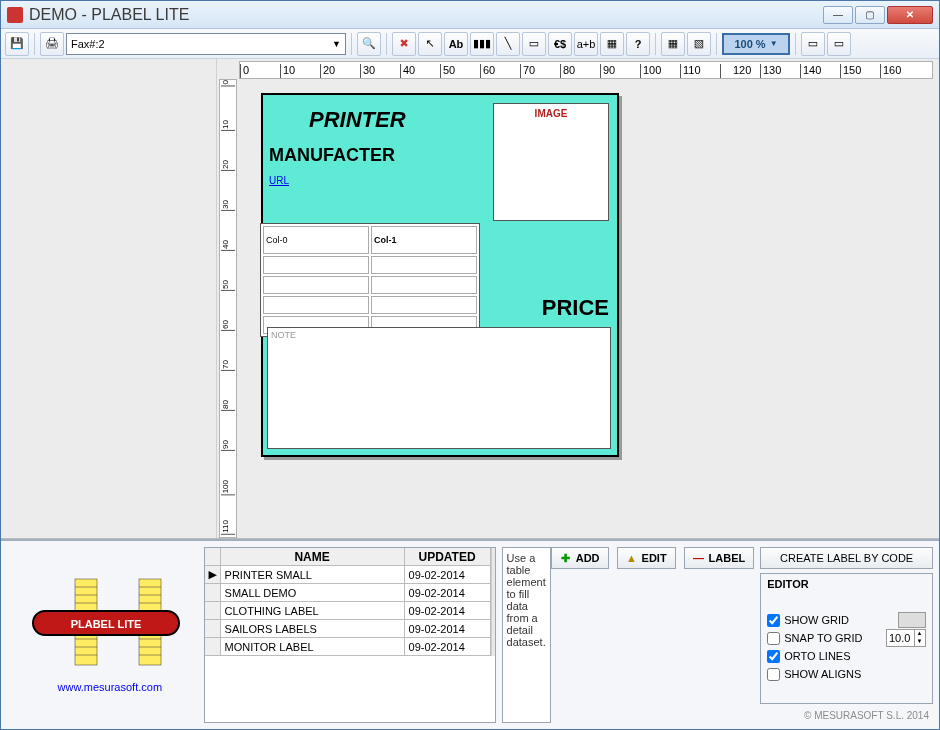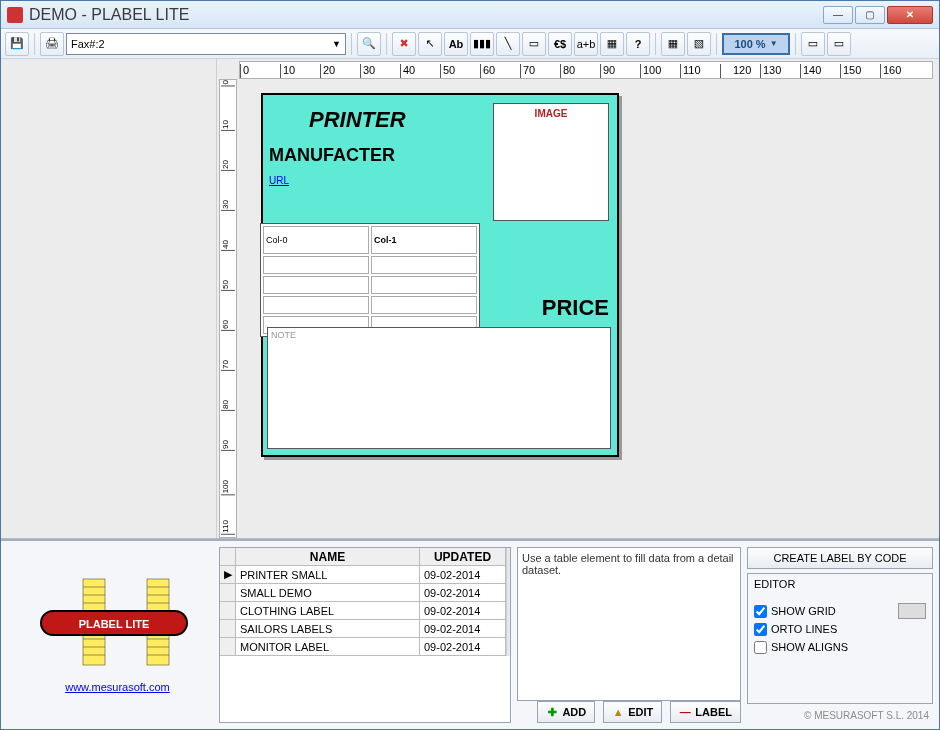--- a/index.html
+++ b/index.html
@@ -35,37 +35,37 @@
   .canvas .imagebox span { position:absolute; top:4px; left:0; right:0; text-align:center; color:#b22222; font-size:10px; font-weight:bold;}
   .canvas .minitable { position:absolute; left:-3px; top:128px; width:220px; border:1px solid #555; background:#fff;}
   .canvas .minitable tr td { border:1px solid #aaa; height:14px; padding:8px 2px; font-size:9px;}
   .canvas .price { position:absolute; right:8px; top:200px; font-size:22px; font-weight:900; font-family:Arial Black,Arial;}
   .canvas .notebox { position:absolute; left:4px; right:6px; top:232px; bottom:6px; border:1px solid #555; background:#fff;}
   .canvas .notebox span { position:absolute; top:2px; left:3px; color:#999; font-size:9px;}
   
   .bottom { display:flex; height:190px; background:#f4f6f9; border-top:2px solid #9faec0;}
   .logo-pane { width:216px; display:flex; flex-direction:column; align-items:center; justify-content:center; gap:6px;}
   .logo-svg { width:160px;}
-  .logo-link { color:#0000ee; text-decoration:underline; font-size:11px; margin-top:8px;margin-left:17px;}
+  .logo-link { color:#0000ee; font-size:11px; margin-top:8px;margin-left:17px;}
   .listpane { width:292px; border:1px solid #9aa5b3; margin:6px 2px; background:#fff; display:flex; flex-direction:column;}
   .gridhead, .gridrow { display:flex; }
   .gridhead div, .gridrow div { border-right:1px solid #bcbcbc; border-bottom:1px solid #bcbcbc; padding:2px 4px; height:18px; display:flex; align-items:center;}
   .gridhead { background:#efefef; font-weight:bold;}
   .c0 { width:16px; background:#efefef;} .c1 { width:184px;} .c2 { width:86px;}
   .gridhead .c1, .gridhead .c2 { justify-content:center; font-size:12px;}
   .gridscr { width:12px; background:#e8e8e8; border-left:1px solid #ccc;}
-  .hintpane { flex:1; margin:6px 4px; display:flex; flex-direction:column; justify-content:space-between;}
+  .hintpane { flex:1; margin:6px 4px; display:flex; justify-content:space-between;}
   .hintbox { flex:1; background:#fff; border:1px solid #9aa5b3; padding:4px; font-size:11px; color:#333;}
   .actbtns { display:flex; gap:8px; justify-content:flex-end;}
   .actbtn { height:22px; padding:2px 8px; border:1px solid #9aa5b3; background:linear-gradient(#fdfdfd,#e8ecf1); display:flex; align-items:center; gap:4px; font-weight:bold; cursor:pointer;}
   .actbtn .ic { width:12px; height:12px; display:inline-flex; align-items:center; justify-content:center;}
   .rightpane { width:186px; margin:6px 6px 6px 2px; display:flex; flex-direction:column; gap:4px;}
   .bigbtn { height:22px; background:linear-gradient(#fdfdfd,#e8ecf1); border:1px solid #9aa5b3; display:flex; align-items:center; justify-content:center; font-size:11px; cursor:pointer;}
   .editor { border:1px solid #9aa5b3; background:#f4f6f9; padding:4px 6px; flex:1;}
-  .editor .hdr { font-weight:normal; margin-bottom:12px;}
+  .editor .hdr { font-weight:bold; margin-bottom:21px;}
   .editor label { display:flex; align-items:center; gap:4px; height:18px; font-size:11px;}
   .editor .row { display:flex; align-items:center; gap:4px;}
   .swatch { width:28px; height:16px; background:#ddd; border:1px solid #999;}
   .spin { width:40px; height:18px; border:1px solid #999; display:flex; align-items:center; padding:0 2px; background:#fff; position:relative;}
   .spin .arrows { position:absolute; right:1px; top:0; bottom:0; width:10px; display:flex; flex-direction:column;}
   .spin .arrows div { flex:1; font-size:6px; text-align:center; line-height:7px; border-left:1px solid #999;}
   .copyright { font-size:10px; color:#8c8c8c; text-align:right; padding:2px 4px;}
 </style>
 </head>
 <body>
@@ -314,20 +314,33 @@
       <div class="bigbtn">CREATE LABEL BY CODE</div>
       <div class="editor">
         <div class="hdr">EDITOR</div>
         <div class="row">
           <label>
               <input type="checkbox" checked="" style="">
               <span>SHOW GRID</span>
             </label>
           <div style="margin-left:auto;" class="swatch"></div>
         </div>
+        <div class="row">
+          <label>
+              <input type="checkbox" style="">
+              <span>SNAP TO GRID</span>
+            </label>
+          <div style="margin-left:auto;" class="spin">
+            <span>10.0</span>
+            <div class="arrows">
+                <div>▲</div>
+                <div>▼</div>
+              </div>
+          </div>
+        </div>
         <label>
             <input type="checkbox" checked="" style="">
             <span>ORTO LINES</span>
           </label>
         <label>
             <input type="checkbox" style="">
             <span>SHOW ALIGNS</span>
           </label>
       </div>
       <div class="copyright">© MESURASOFT  S.L. 2014</div>

